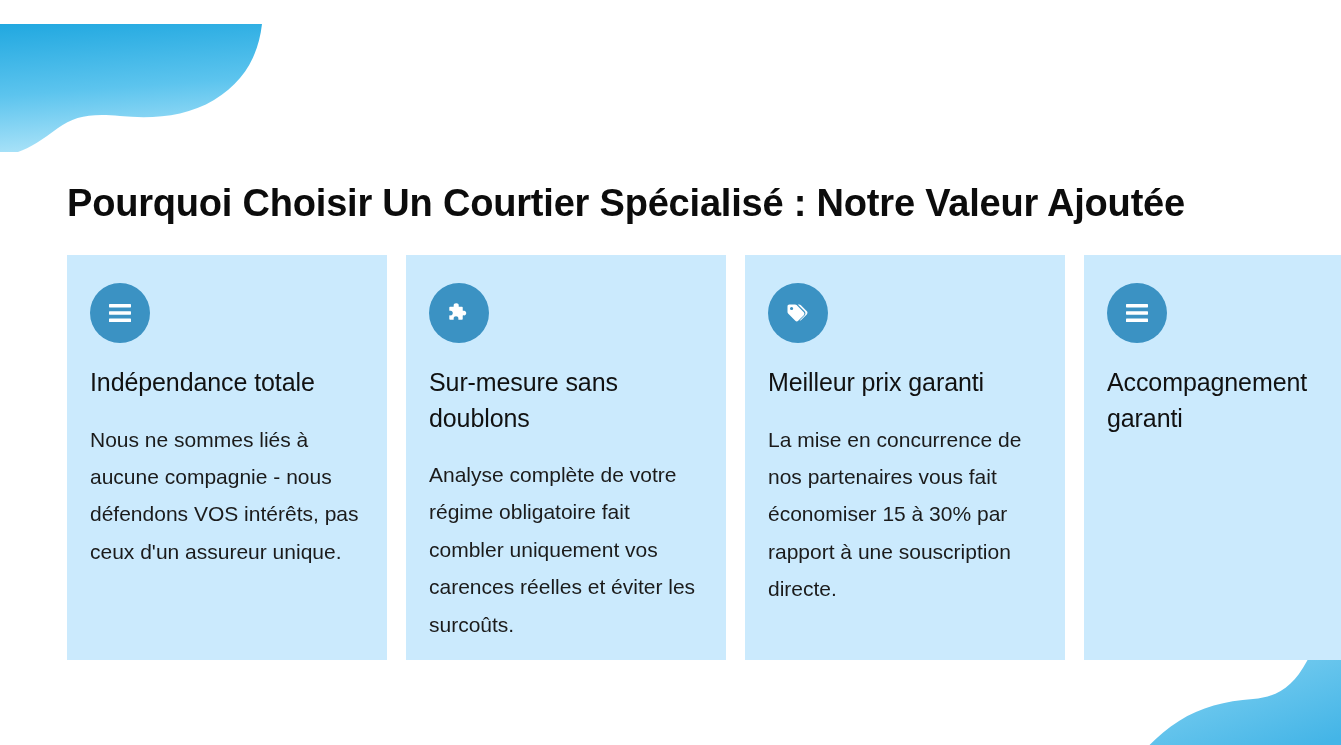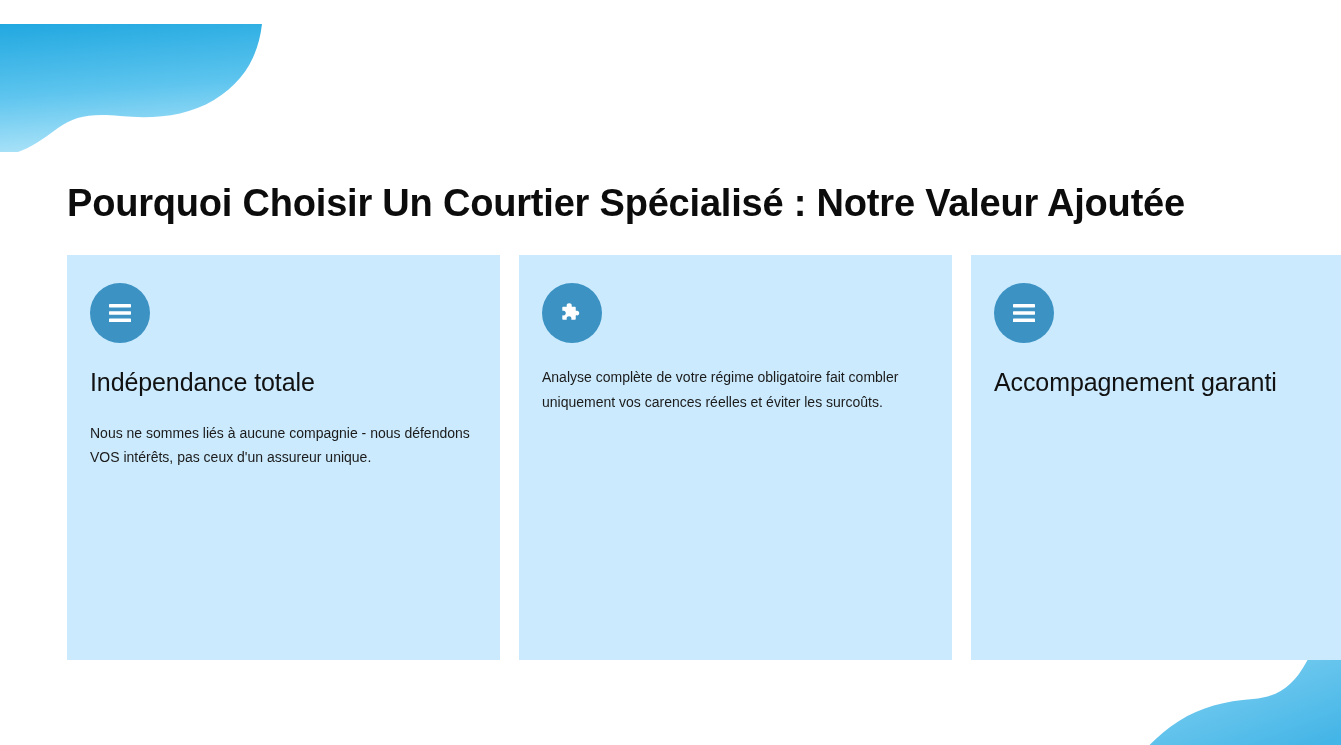--- a/index.html
+++ b/index.html
@@ -88,21 +88,21 @@
   .card-title {
     font-size: 25px;
     font-weight: 500;
     line-height: 1.42;
     color: #111111;
     margin: 0 0 20px 0;
     letter-spacing: -0.1px;
     word-break: break-word;
   }
   .card-body {
-    font-size: 14px;
+    font-size: 21px;
     line-height: 1.78;
     color: #1b1b1b;
     margin: 0;
     font-weight: 400;
   }
   
   .card--2 .card-body { margin-top: 17px; }
   .card--4 .card-body { margin-top: 2px; }
 </style>
 </head>
@@ -147,23 +147,34 @@
       <h2 class="card-title">Indépendance totale</h2>
       <p class="card-body">Nous ne sommes liés à aucune compagnie - nous défendons VOS intérêts, pas ceux d'un assureur unique.</p>
     </div>
 
     <div class="card card--2">
       <div class="card-icon">
         <svg width="24" height="24" viewBox="0 0 24 24" aria-hidden="true">
           <path fill="#ffffff" d="M9.2 1.4c1.5 0 2.6 1 2.6 2.2 0 .5-.2.8-.2 1.1 0 .3.2.5.6.5h3.1c.5 0 .8.3.8.8v3.1c0 .4.2.6.5.6.3 0 .6-.2 1.1-.2 1.2 0 2.2 1.1 2.2 2.6s-1 2.6-2.2 2.6c-.5 0-.8-.2-1.1-.2-.3 0-.5.2-.5.6v3.5c0 .5-.3.8-.8.8h-3.5c-.4 0-.6-.2-.6-.5 0-.3.2-.6.2-1.1 0-1.2-1.1-2.2-2.6-2.2s-2.6 1-2.6 2.2c0 .5.2.8.2 1.1 0 .3-.2.5-.6.5H2.3c-.5 0-.8-.3-.8-.8v-3.5c0-.4.2-.6.5-.6.3 0 .6.2 1.1.2 1.2 0 2.2-1.1 2.2-2.6s-1-2.6-2.2-2.6c-.5 0-.8.2-1.1.2-.3 0-.5-.2-.5-.6V6c0-.5.3-.8.8-.8h3.5c.4 0 .6-.2.6-.5 0-.3-.2-.6-.2-1.1 0-1.2 1.1-2.2 2.6-2.2z" transform="scale(0.92) translate(1,1)"></path>
         </svg>
       </div>
+      <h2 class="card-title">Sur-mesure sans doublons</h2>
       <p class="card-body">Analyse complète de votre régime obligatoire fait combler uniquement vos carences réelles et éviter les surcoûts.</p>
     </div>
 
+    <div class="card card--3">
+      <div class="card-icon">
+        <svg width="26" height="22" viewBox="0 0 26 22" aria-hidden="true">
+          <path fill="#ffffff" d="M18.8 10.3 11.6 3.1a2.2 2.2 0 0 0-1.5-.6H4.3c-1 0-1.8.8-1.8 1.8v5.8c0 .6.2 1.1.6 1.5l7.2 7.2c.8.8 2.1.8 2.9 0l5.6-5.6c.8-.8.8-2.1 0-2.9zM6.6 8.1a1.6 1.6 0 1 1 0-3.2 1.6 1.6 0 0 1 0 3.2z"></path>
+          <path fill="#ffffff" d="M22.9 10.3 15.7 3.1a2.2 2.2 0 0 0-1.5-.6h-1.4l6.7 6.7c1.2 1.2 1.2 3.2 0 4.4l-5 5h.3c.5 0 1-.2 1.4-.6l5.6-5.6c.9-.9.9-2.3.1-3.1z" opacity="0.96"></path>
+        </svg>
+      </div>
+      <h2 class="card-title">Meilleur prix garanti</h2>
+      <p class="card-body">La mise en concurrence de nos partenaires vous fait économiser 15 à 30% par rapport à une souscription directe.</p>
+    </div>
 
     <div class="card card--4">
       <div class="card-icon">
         <svg width="26" height="20" viewBox="0 0 26 20" aria-hidden="true">
           <rect x="2" y="1" width="22" height="3.4" rx="0.6" fill="#ffffff"></rect>
           <rect x="2" y="8.3" width="22" height="3.4" rx="0.6" fill="#ffffff"></rect>
           <rect x="2" y="15.6" width="22" height="3.4" rx="0.6" fill="#ffffff"></rect>
         </svg>
       </div>
       <h2 class="card-title">Accompagnement garanti</h2>

